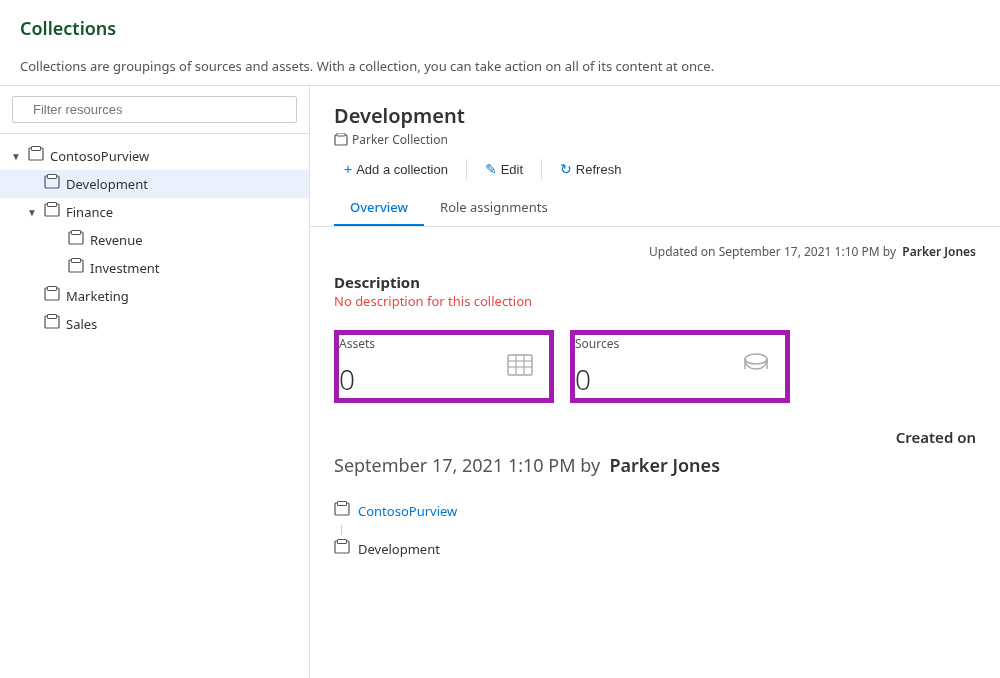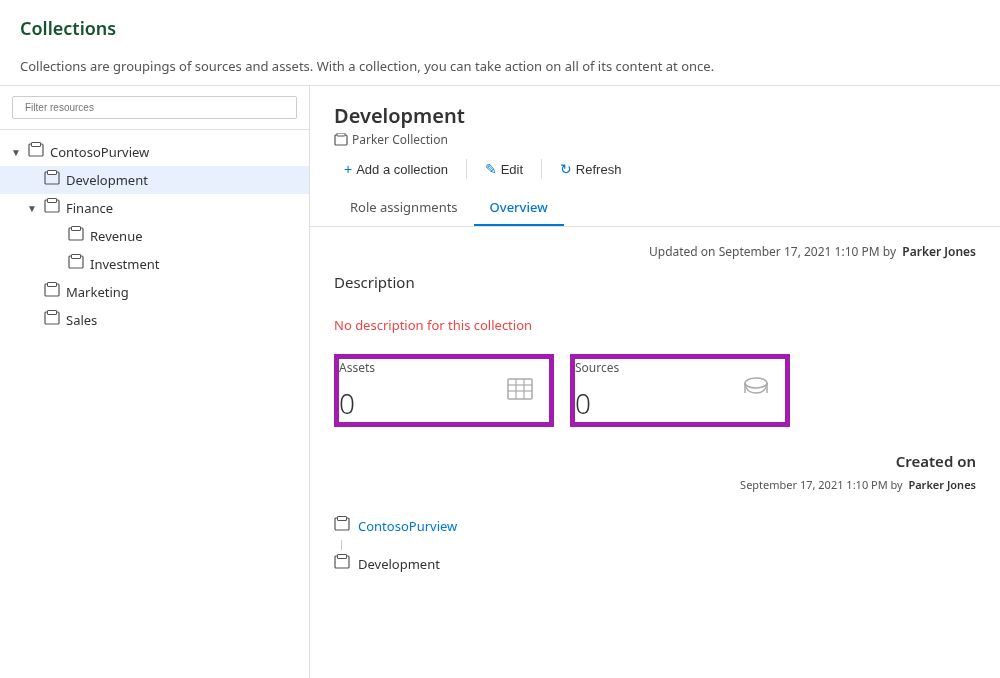--- a/index.html
+++ b/index.html
@@ -27,22 +27,22 @@
       overflow-y: auto;
     }
     .filter-box {
       padding: 10px 12px;
       border-bottom: 1px solid #e0e0e0;
     }
     .filter-input {
       width: 100%;
       border: 1px solid #ccc;
       border-radius: 2px;
-      padding: 5px 8px 5px 12px;
-      font-size: 10px;
+      padding: 5px 8px 5px 20px;
+      font-size: 13px;
       color: #333;
       outline: none;
       position: relative;
     }
     .filter-input-wrap {
       position: relative;
     }
     .filter-input-wrap .filter-icon {
       position: absolute;
       left: 8px;
@@ -152,21 +152,21 @@
       flex: 1;
     }
     .updated-line {
       text-align: right;
       font-size: 12px;
       color: #555;
       margin-bottom: 12px;
     }
     .updated-line strong { color: #333; font-weight: 600; }
 
-    .section-title { font-size: 15px; font-weight: 400; margin-bottom: 24px; }
+    .section-title { font-size: 15px; font-weight: 700; margin-bottom: 0; }
     .section-desc { font-size: 13px; color: #ef4444; margin-bottom: 20px; }
 
     .cards-row {
       display: flex;
       gap: 16px;
       margin-bottom: 24px;
     }
     .card {
       border: 5px solid #a21caf;
       border-radius: 0;
@@ -178,21 +178,21 @@
     .card .card-icon {
       position: absolute;
       right: 16px;
       bottom: 16px;
       font-size: 22px;
       color: #888;
     }
 
     .created-section { margin-bottom: 20px; }
     .created-section .section-title { font-size: 15px; font-weight: 600; margin-bottom: 6px; text-align: right; }
-    .created-section .created-desc { font-size: 11px; color: #555; text-align: right; }
+    .created-section .created-desc { font-size: 18px; color: #555; }
     .created-section .created-desc strong { color: #333; font-weight: 600; }
 
     .path-section .section-title { font-size: 15px; font-weight: 600; margin-bottom: 10px; }
     .path-item {
       display: flex;
       align-items: center;
       gap: 8px;
       padding: 4px 0;
       font-size: 13px;
     }
@@ -303,22 +303,22 @@
           <span class="btn-icon">✎</span>
           <span>Edit</span>
         </button>
         <div class="toolbar-sep"></div>
         <button class="toolbar-btn">
           <span class="btn-icon">↻</span>
           <span>Refresh</span>
         </button>
       </div>
       <div class="tabs" id="tabs-container">
+          <div class="tab active">Overview</div>
           <div class="tab ">Role assignments</div>
-          <div class="tab active">Overview</div>
         </div>
     </div>
 
     <div class="content-body">
       <div class="updated-line">
         <span>Updated on September 17, 2021 1:10 PM by</span>
         &nbsp;<strong>Parker Jones</strong>
       </div>
 
       <div class="section-title">Description</div>

